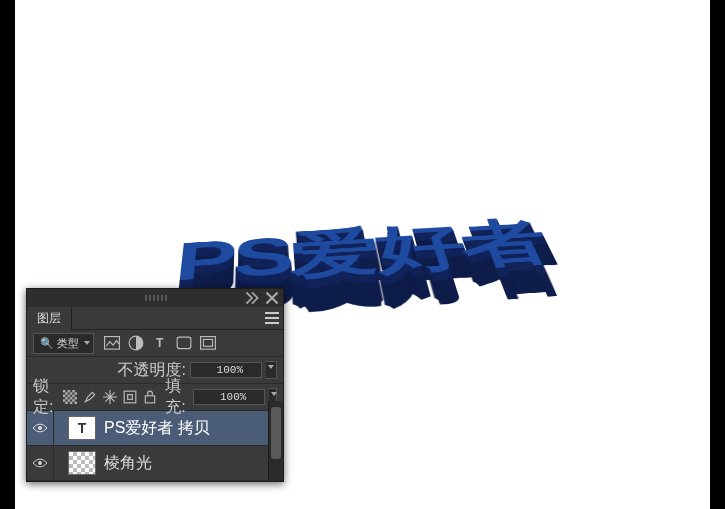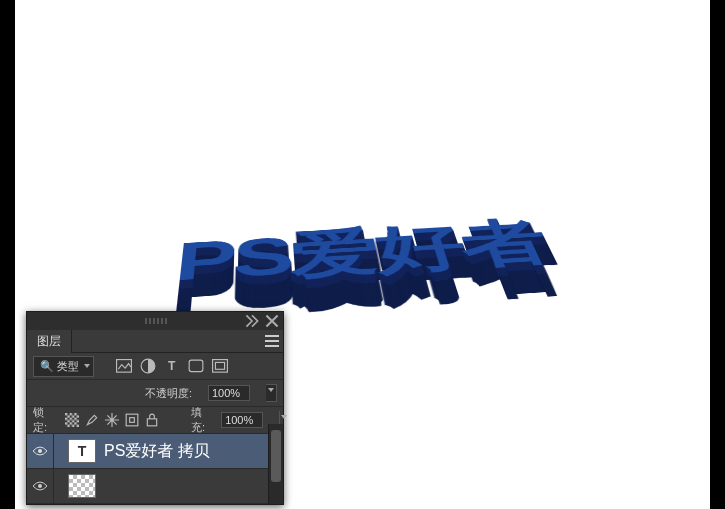--- a/index.html
+++ b/index.html
@@ -111,21 +111,21 @@
     height: 5px;
     background: #fff;
     border-radius: 50%;
     box-shadow: 0 0 2px rgba(255,255,255,0.9);
   }
 
   
   .panel {
     position: absolute;
     left: 26px;
-    top: 311px;
+    top: 288px;
     width: 256px;
     background: #3a3a3a;
     border: 1px solid #1d1d1d;
     box-shadow: 0 2px 8px rgba(0,0,0,0.6);
     color: #ddd;
   }
   .panel-header {
     height: 18px;
     background: #2e2e2e;
     display: flex;
@@ -169,21 +169,21 @@
   .panel-menu {
     margin-left: auto;
     margin-right: 4px;
   }
 
   .row {
     display: flex;
     align-items: center;
     height: 26px;
     padding: 0 6px;
-    gap: 16px;
+    gap: 4px;
     border-bottom: 1px solid #2a2a2a;
   }
   .row .select-like {
     background: #2a2a2a;
     border: 1px solid #555;
     padding: 2px 14px 2px 6px;
     font-size: 11px;
     position: relative;
     color: #ddd;
   }
@@ -202,30 +202,31 @@
     display: flex;
     gap: 8px;
     margin-left: 6px;
   }
   .filter-icons .ic {
     width: 16px; height: 16px;
     display: inline-flex; align-items: center; justify-content: center;
     color: #bbb; font-size: 12px;
     cursor: pointer;
   }
-  .small-label { color: #ccc; font-size: 11px; }
+  .small-label { color: #ccc; font-size: 16px; }
   .value-box {
     background: #2a2a2a;
     border: 1px solid #555;
-    padding: 1px 3px;
+    padding: 1px 18px;
     font-size: 11px;
     min-width: 34px;
-    text-align: left;
+    text-align: right;
     color: #ddd;
     position: relative;
+    font-family: Liberation Mono, monospace;
   }
   .value-box + .stepper {
     width: 10px; height: 16px;
     background: #2a2a2a;
     border: 1px solid #555;
     border-left: none;
     position: relative;
   }
   .stepper::before{
     content:"";position:absolute;left:2px;top:3px;
@@ -466,20 +467,21 @@
     <div class="layer">
       <div class="vis-col">
         <span class="eye">
           <svg viewBox="0 0 16 12">
               <path d="M1 6 Q8 -2 15 6 Q8 14 1 6 Z" fill="none" stroke="#ccc"></path>
               <circle cx="8" cy="6" r="2" fill="#ccc"></circle>
             </svg>
         </span>
       </div>
       <div class="thumb checker"></div>
+      <div class="layer-title">棱角光</div>
     </div>
 
   </div>
 
   <div class="scrollbar-y">
     <div class="thumb-bar"></div>
   </div>
 </div>
 
 </body></html>

